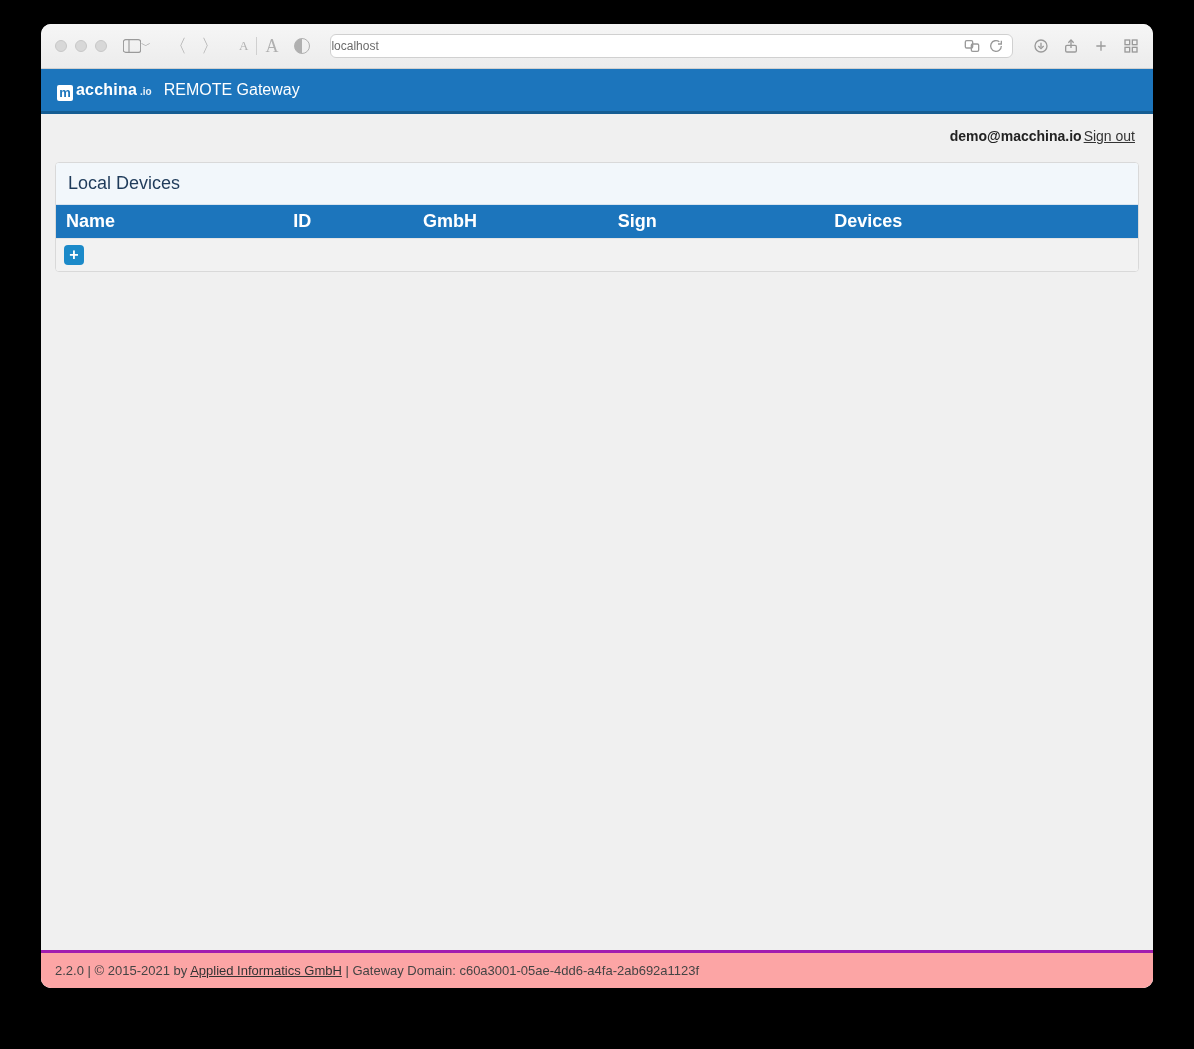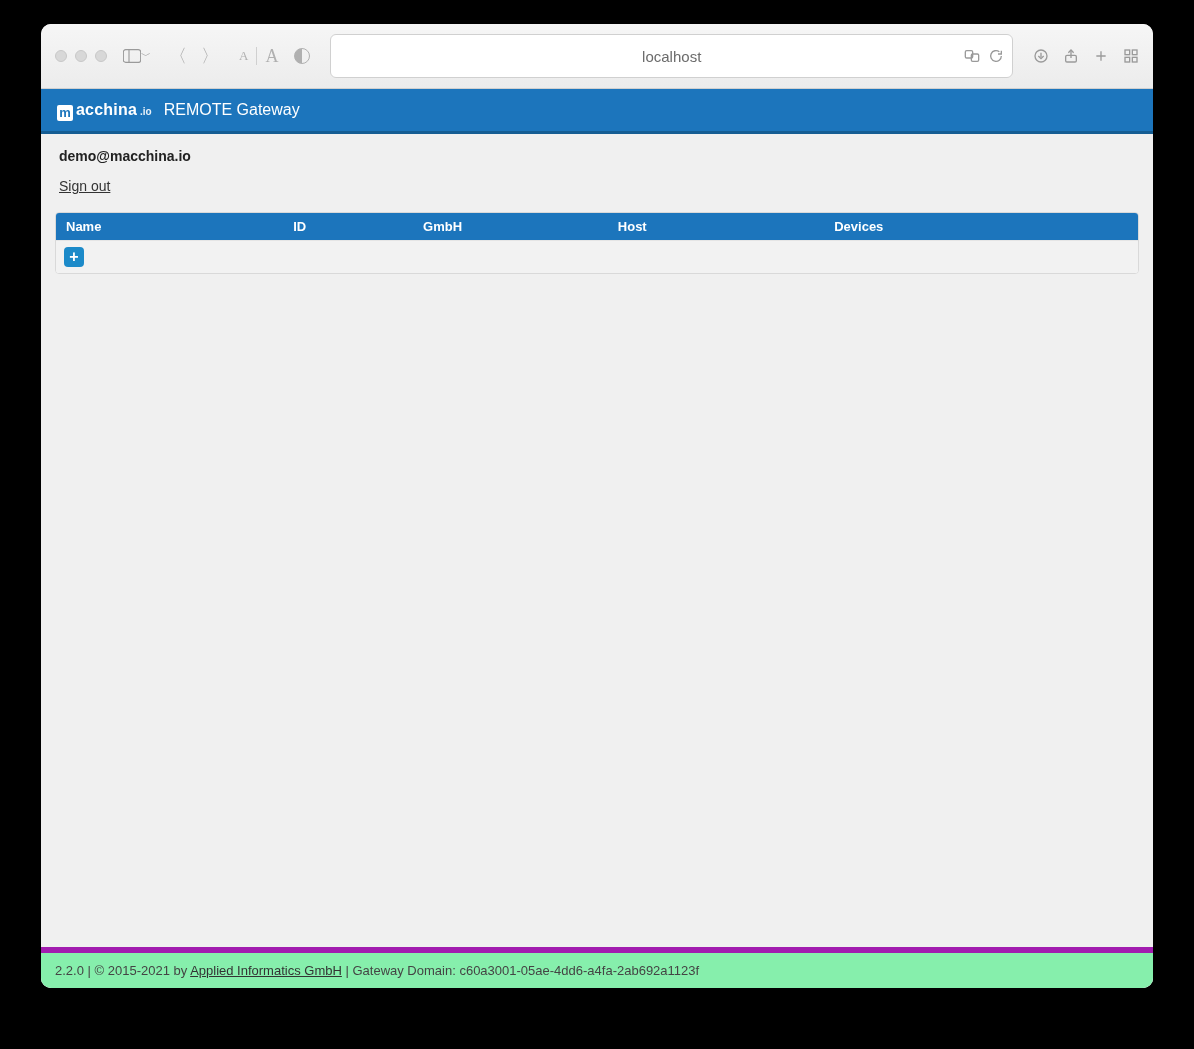--- a/index.html
+++ b/index.html
@@ -49,30 +49,30 @@
   .big-a{ font-size:18px; color:#b0b0b0; font-family:Georgia,serif;}
   .divider{ width:1px; height:18px; background:#d0d0d0;}
   .half-circle{
     width:16px;height:16px;border-radius:50%;
     background: linear-gradient(90deg,#b0b0b0 50%, transparent 50%);
     border:1.5px solid #b0b0b0;
   }
   .addr {
     flex:1;
     margin: 0 6px 0 10px;
-    height: 44px;
+    height: 24px;
     background: #fff;
     border: 1px solid #d0d0d0;
     border-radius: 6px;
     display: flex;
     align-items: center;
-    justify-content: center;
+    justify-content: flex-start;
     position: relative;
     color:#6b6b6b;
-    font-size:15px;
+    font-size:12px;
   }
   .addr .right-icons{
     position:absolute; right:8px; display:flex; gap:8px; align-items:center;
   }
   .tb-right { display:flex; gap:14px; align-items:center; margin-left:4px;}
   .tb-right .ic{ color:#9a9a9a; }
   .ic svg{ width:16px; height:16px; display:block;}
   
   .app-header{
     background:#1c75bc;
@@ -96,24 +96,23 @@
     margin-right:1px;
     position:relative; top:2px;
   }
   .brand .main{ font-size:16px; letter-spacing:.2px;}
   .brand .io{ font-size:10px; opacity:.9; margin-left:1px;}
   .app-title{ font-size:16px; font-weight:400; }
   
   .user-row{
     display:flex; justify-content:flex-end; 
     padding:14px 18px 10px;
-    gap:14px;
+    gap:2px;
     font-size:14px;
     color:#333;
-    flex-direction:column;
   }
   .user-row .email{ font-weight:700; color:#222;}
   .user-row .signout{ color:#333; text-decoration:underline; cursor:pointer; font-size:14px;}
   
   .panel{
     margin:8px 14px;
     background:#fff;
     border:1px solid #d9d9d9;
     border-radius:4px;
     overflow:hidden;
@@ -124,21 +123,21 @@
     color:#1f3b5a;
     padding:10px 12px;
     border-bottom:1px solid #d9e4ee;
   }
   table{ width:100%; border-collapse:collapse; }
   thead th{
     background:#1c75bc;
     color:#fff;
     text-align:left;
     font-weight:700;
-    font-size:13px;
+    font-size:18px;
     padding:6px 10px;
   }
   tbody td{
     padding:6px 8px;
     background:#f2f2f2;
     border-top:1px solid #e5e5e5;
   }
   .add-btn{
     width:20px;height:20px;
     background:#1c8ac9;
@@ -146,22 +145,22 @@
     border-radius:4px;
     display:inline-flex; align-items:center; justify-content:center;
     font-weight:700;
     font-size:16px;
     line-height:1;
     cursor:pointer;
   }
   
   .footer{
     margin-top:auto;
-    background:#86efac;
-    border-top:6px solid #a21caf;
+    background:#fca5a5;
+    border-top:3px solid #a21caf;
     color:#444;
     font-size:13px;
     padding:10px 14px;
   }
   .footer a{ color:#333; text-decoration:underline; cursor:pointer;}
   .page-body{
     flex:1;
     background:#f0f0f0;
     display:flex;
     flex-direction:column;
@@ -254,34 +253,35 @@
   </div>
 
   <div class="page-body">
 
     <div class="user-row">
       <span class="email">demo@macchina.io</span>
       <a class="signout">Sign out</a>
     </div>
 
     <div class="panel">
+      <div class="panel-hd">Local Devices</div>
       <table>
         <colgroup>
           <col style="width:21%">
             <col style="width:12%">
             <col style="width:18%">
             <col style="width:20%">
             <col>
         </colgroup>
         <thead>
           <tr>
             <th>Name</th>
             <th>ID</th>
             <th>GmbH</th>
-            <th>Host</th>
+            <th>Sign</th>
             <th>Devices</th>
           </tr>
         </thead>
         <tbody>
           <tr>
             <td colspan="5">
               <span class="add-btn">
                 <span>+</span>
               </span>
             </td>

